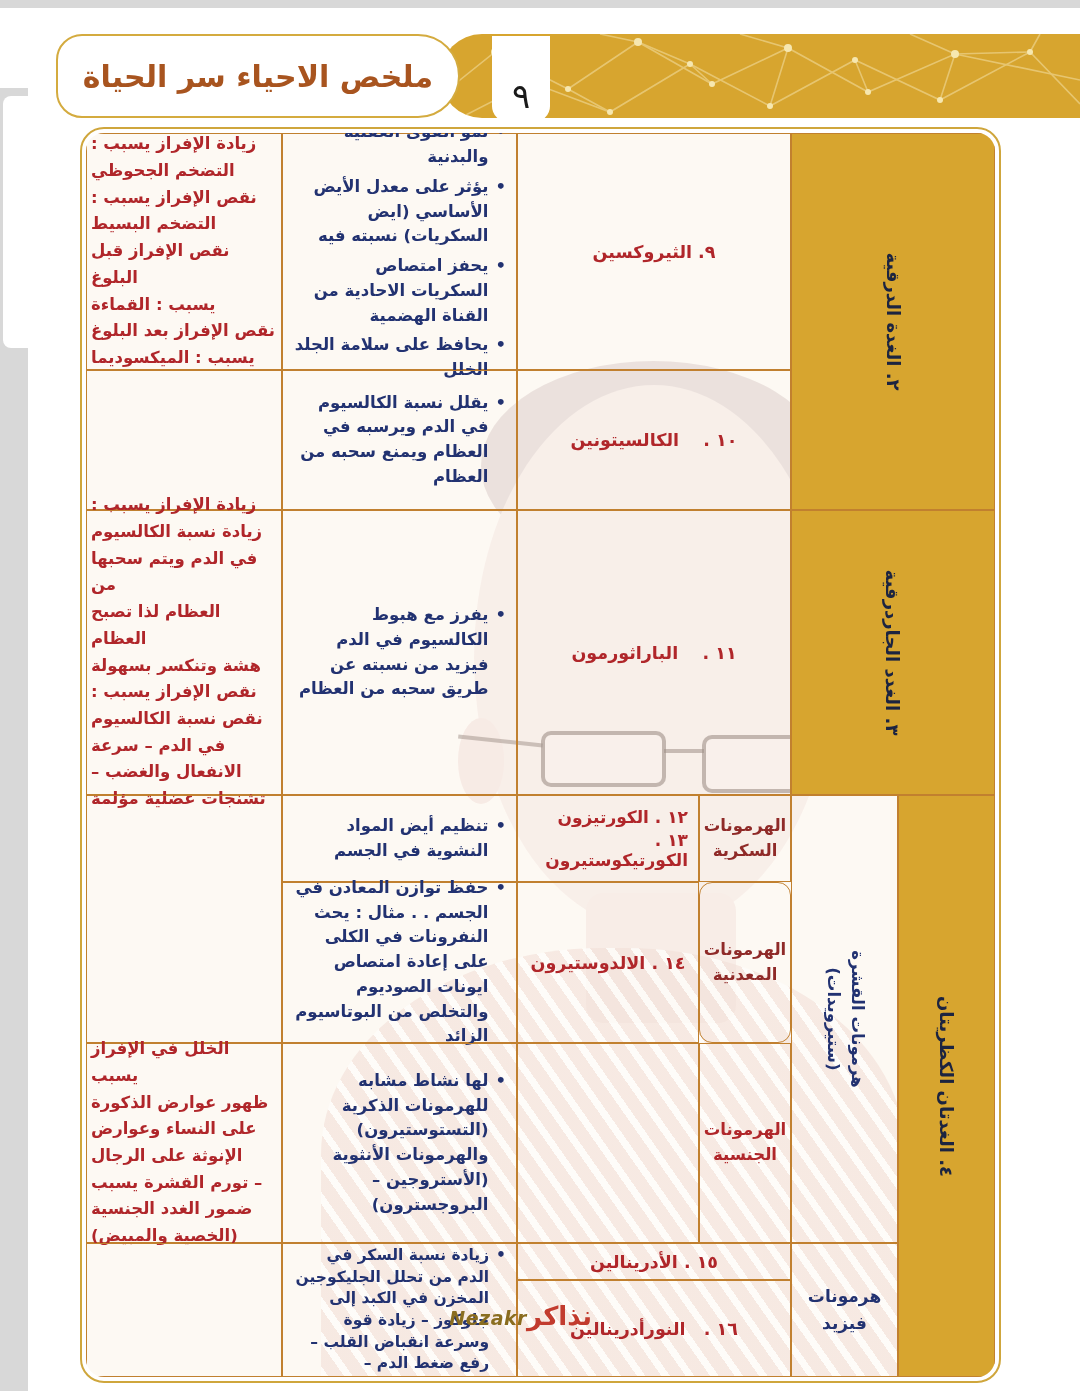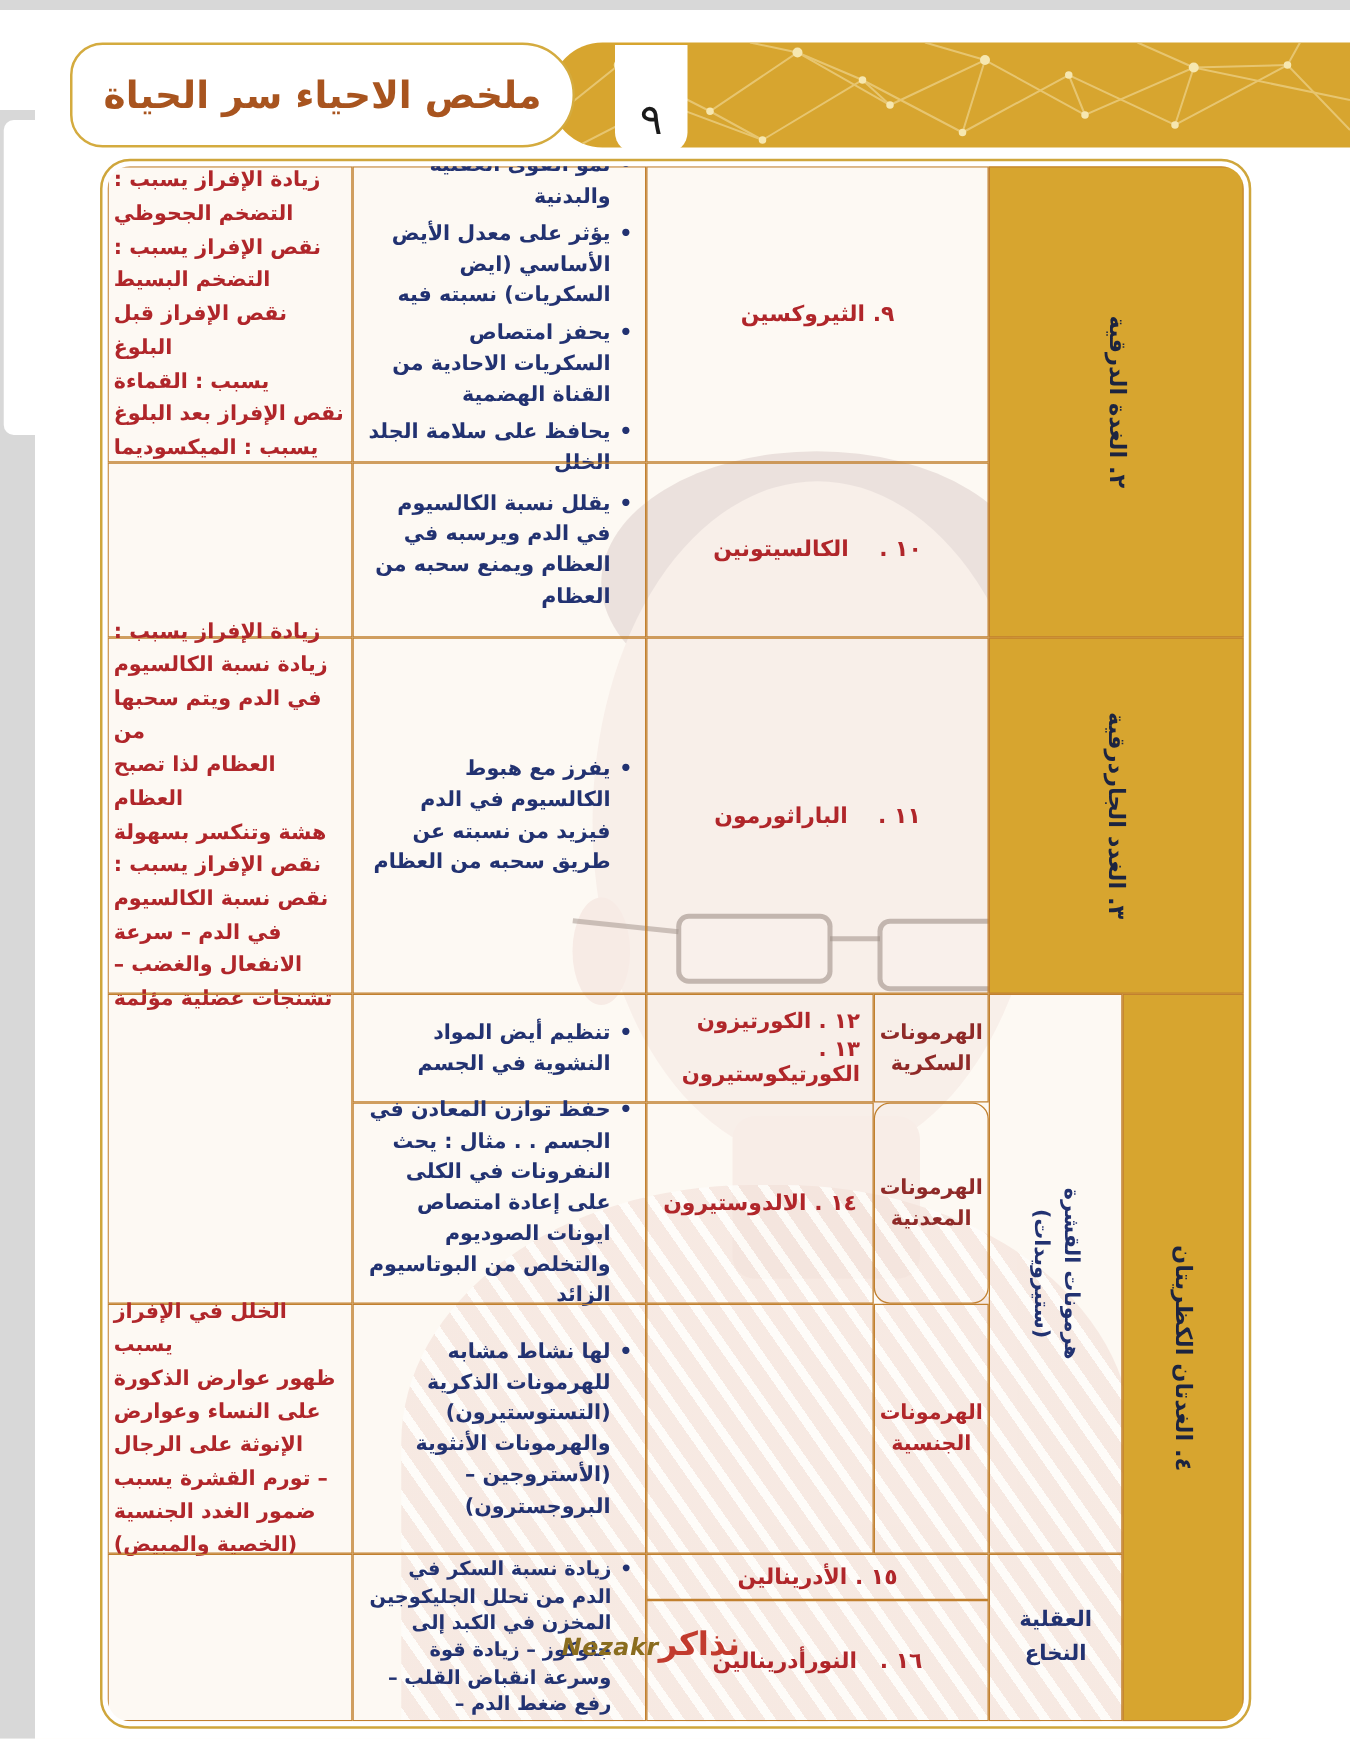--- a/index.html
+++ b/index.html
@@ -147,21 +147,21 @@
         <span class="v-label">٤. الغدتان الكظريتان</span>
       </div>
 
       <div class="cell" style="grid-column:2/3;grid-row:4/7;">
         <div class="cortex">
           <div>هرمونات القشرة</div>
           <div>(ستيرويدات)</div>
         </div>
       </div>
       <div class="cell" style="grid-column:2/3;grid-row:7/9;">
-        <span class="medulla-label">العقلية النخاع</span>
+        <span class="medulla-label">هرمونات فيزيد</span>
       </div>
 
       <div class="cell" style="grid-column:3/4;grid-row:4/5;">
         <span class="group maroon-t">الهرمونات السكرية</span>
       </div>
       <div class="cell" style="grid-column:3/4;grid-row:5/6;border-radius:13px;">
         <span class="group maroon-t">الهرمونات المعدنية</span>
       </div>
       <div class="cell" style="grid-column:3/4;grid-row:6/7;">
         <span class="group red-t">الهرمونات الجنسية</span>

